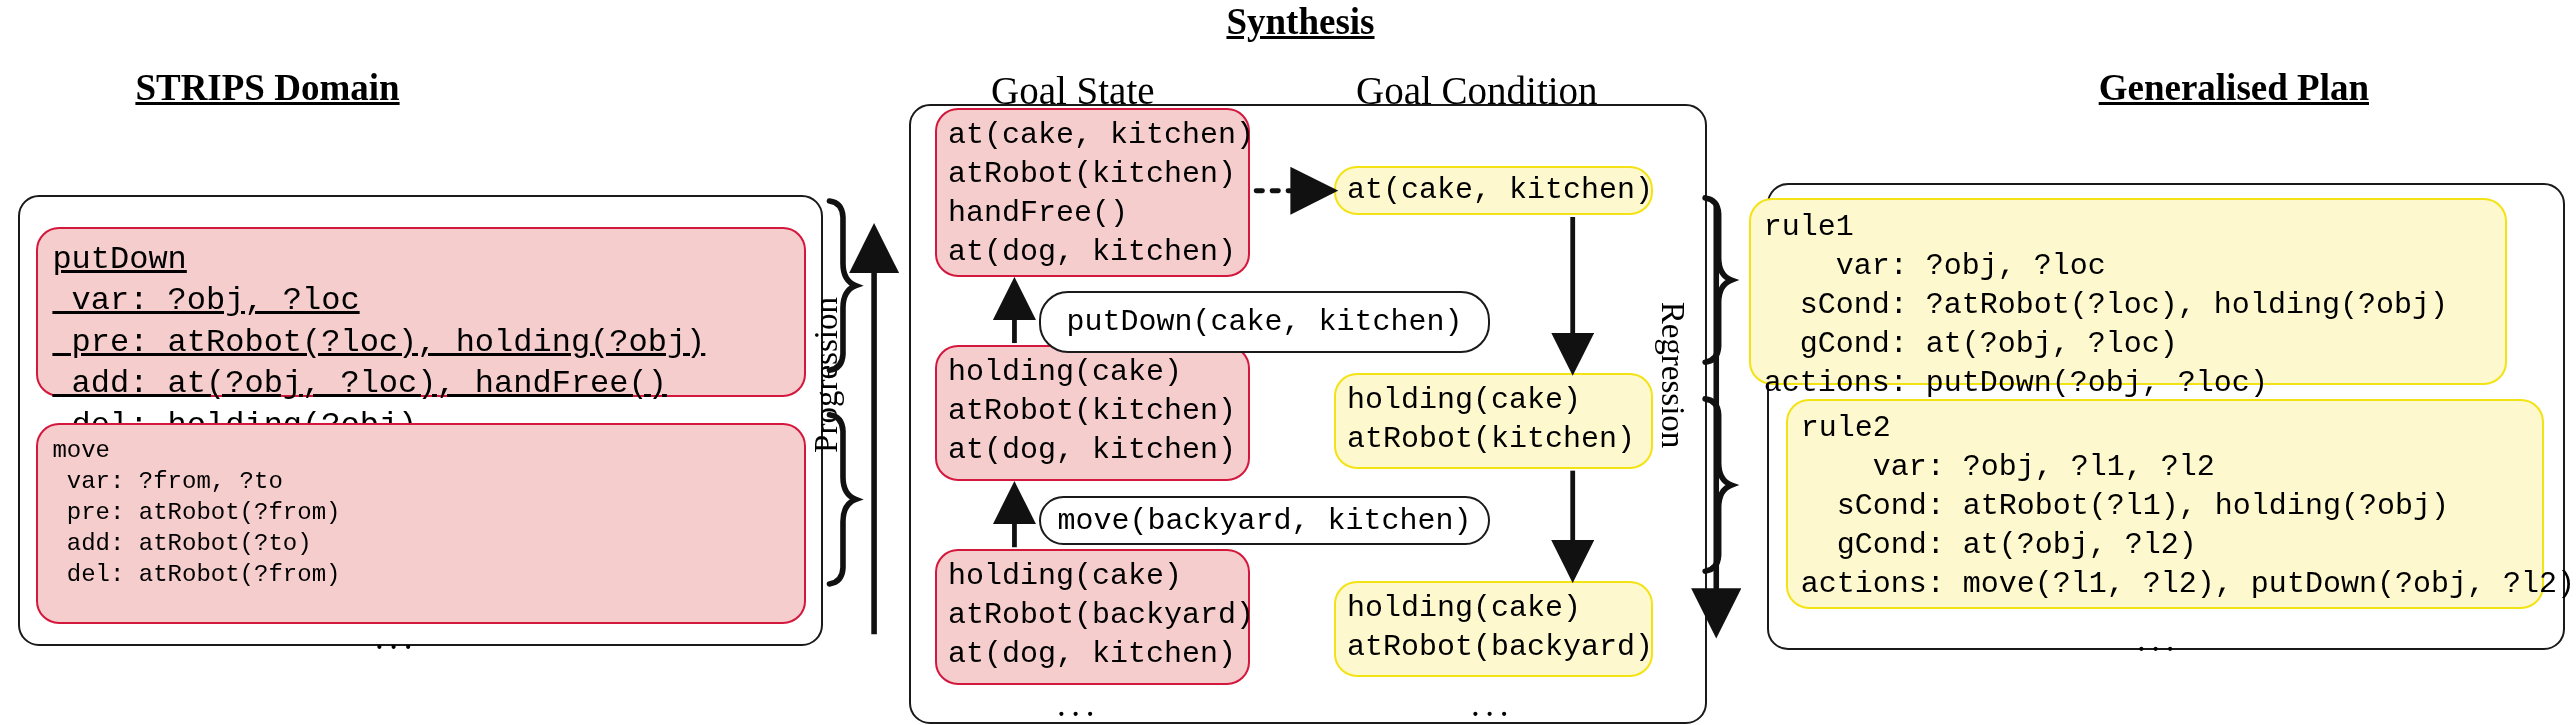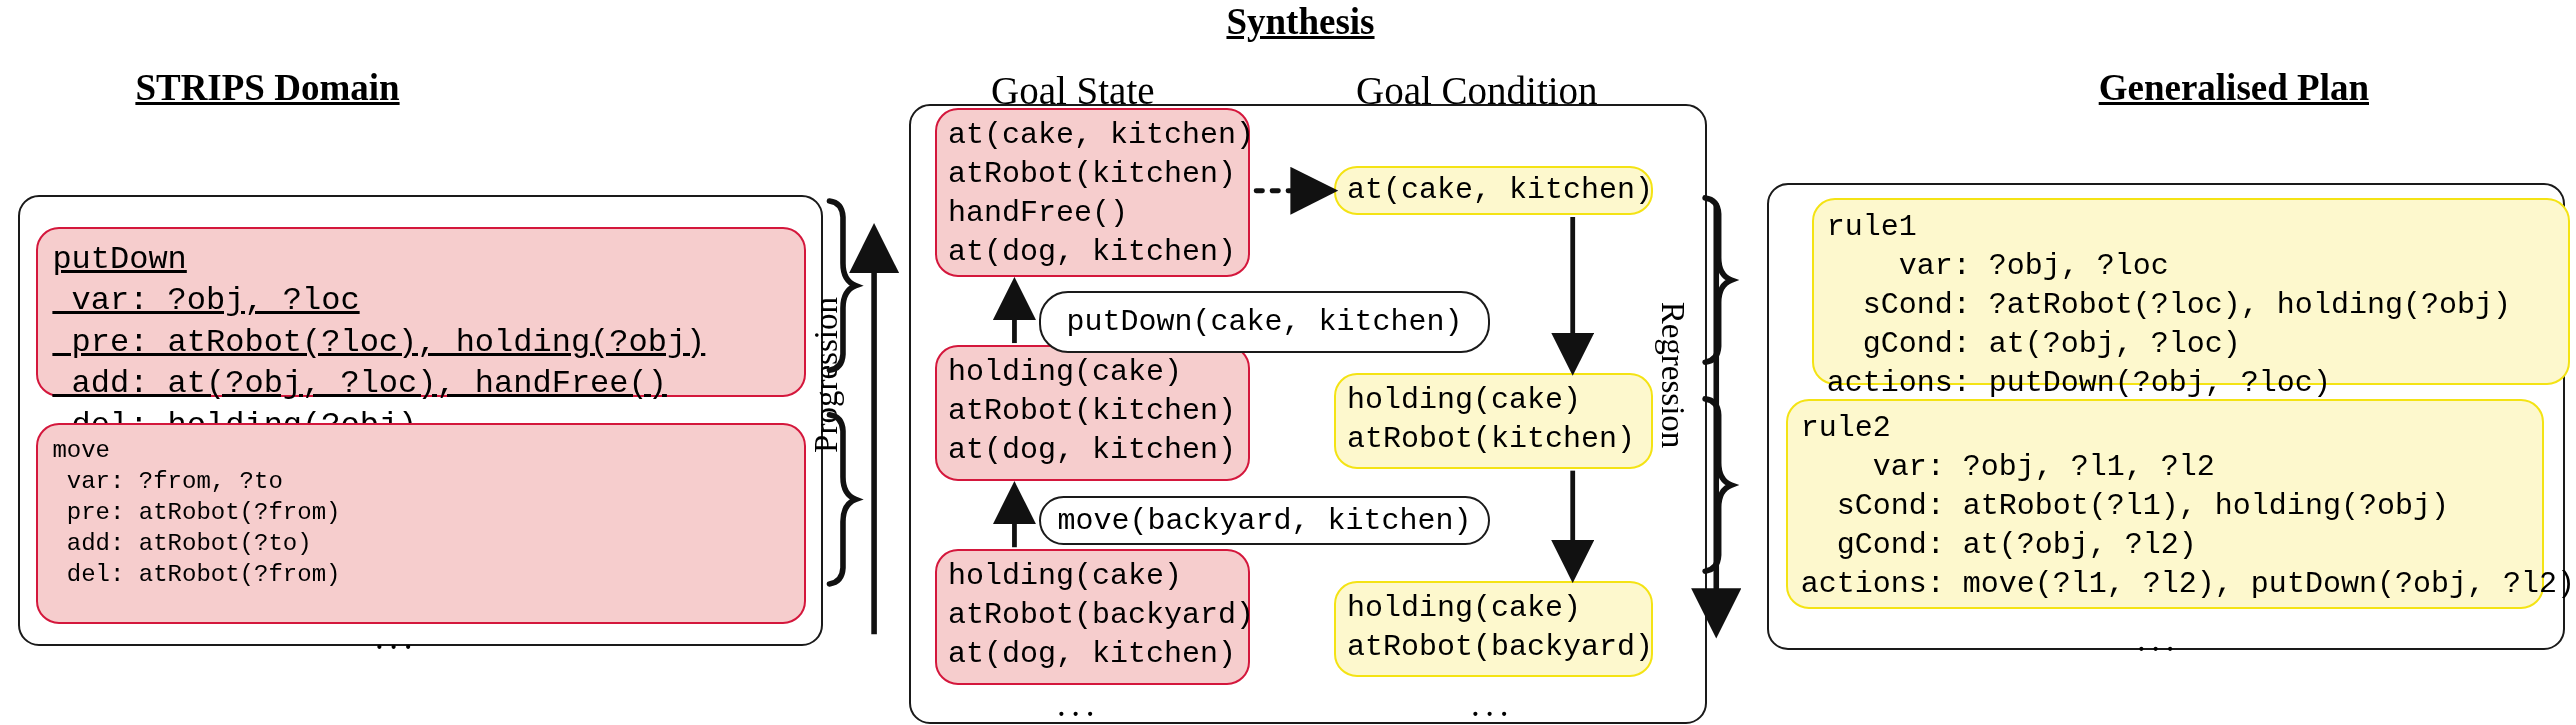--- a/index.html
+++ b/index.html
@@ -76,21 +76,21 @@
   .action{
     position:absolute;box-sizing:border-box;background:#fff;
     border:2.4px solid #1a1a1a;border-radius:29px;
     font-family:"Liberation Mono",monospace;font-size:30px;color:#000;
     display:flex;align-items:center;justify-content:center;white-space:nowrap;
   }
   #act-putdown{left:1039px;top:291px;width:451px;height:62px;}
   #act-move{left:1039px;top:496px;width:451px;height:49px;}
 
   
-  #rule1{left:1812px;top:198px;width:758px;height:187px;padding:8px 12.8px;font-size:30px;}
+  #rule1{left:1749px;top:198px;width:758px;height:187px;padding:8px 12.8px;font-size:30px;}
   #rule2{left:1786px;top:399px;width:758px;height:210px;padding:8px 12.8px;font-size:30px;}
 
   
   #overlay{position:absolute;left:0;top:0;width:2576px;height:726px;
            pointer-events:none;}
 
   
   .axis-label{
     position:absolute;font-family:"Liberation Serif",serif;font-size:33px;
     color:#000;white-space:nowrap;transform-origin:center center;

